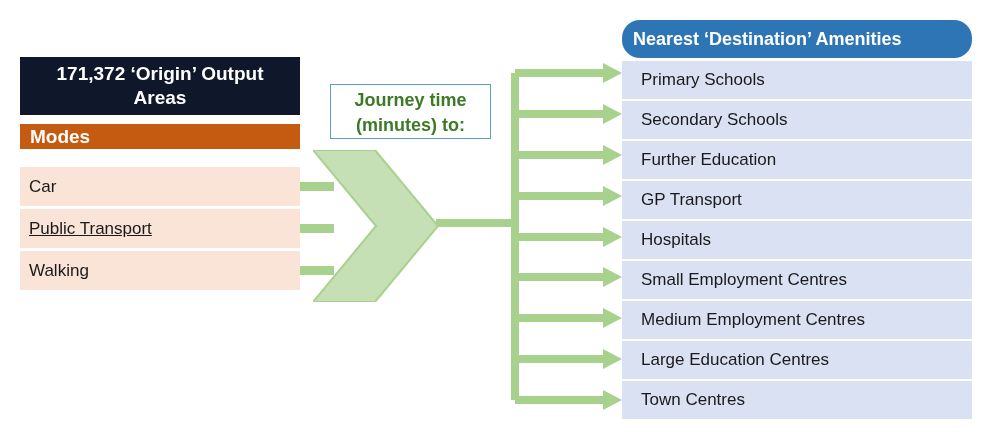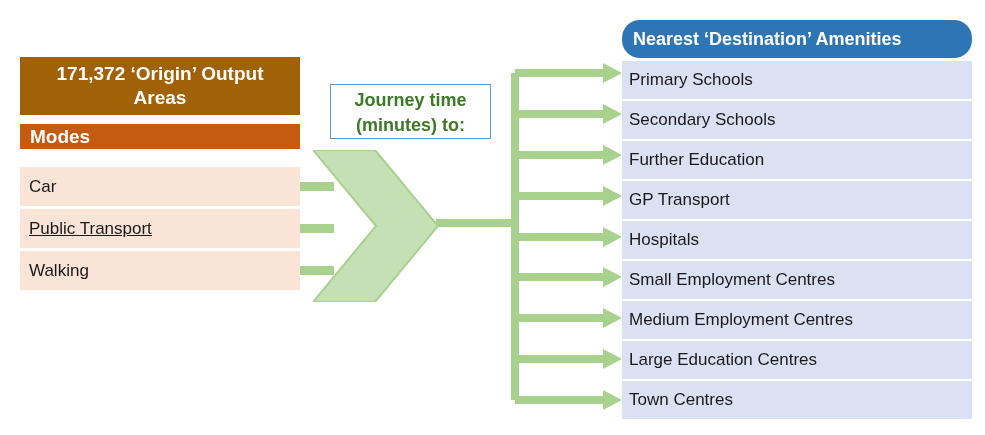--- a/index.html
+++ b/index.html
@@ -18,21 +18,21 @@
     overflow: hidden;
   }
 
   
   .origin-header {
     position: absolute;
     left: 20px;
     top: 57px;
     width: 280px;
     height: 58px;
-    background: #a16207;
+    background: #0f172a;
     color: #ffffff;
     font-weight: bold;
     font-size: 19px;
     line-height: 24px;
     display: flex;
     align-items: center;
     justify-content: center;
     text-align: center;
     padding: 0 8px;
     box-sizing: border-box;
@@ -142,21 +142,21 @@
   .amen-row {
     position: absolute;
     left: 622px;
     width: 350px;
     height: 38px;
     background: #D9E1F2;
     color: #1a1a1a;
     font-size: 17px;
     display: flex;
     align-items: center;
-    padding-left: 7px;
+    padding-left: 19px;
     box-sizing: border-box;
   }
 </style>
 </head>
 <body>
 
 <div id="stage">
 
   <div class="origin-header">171,372 ‘Origin’ Output Areas</div>
 

